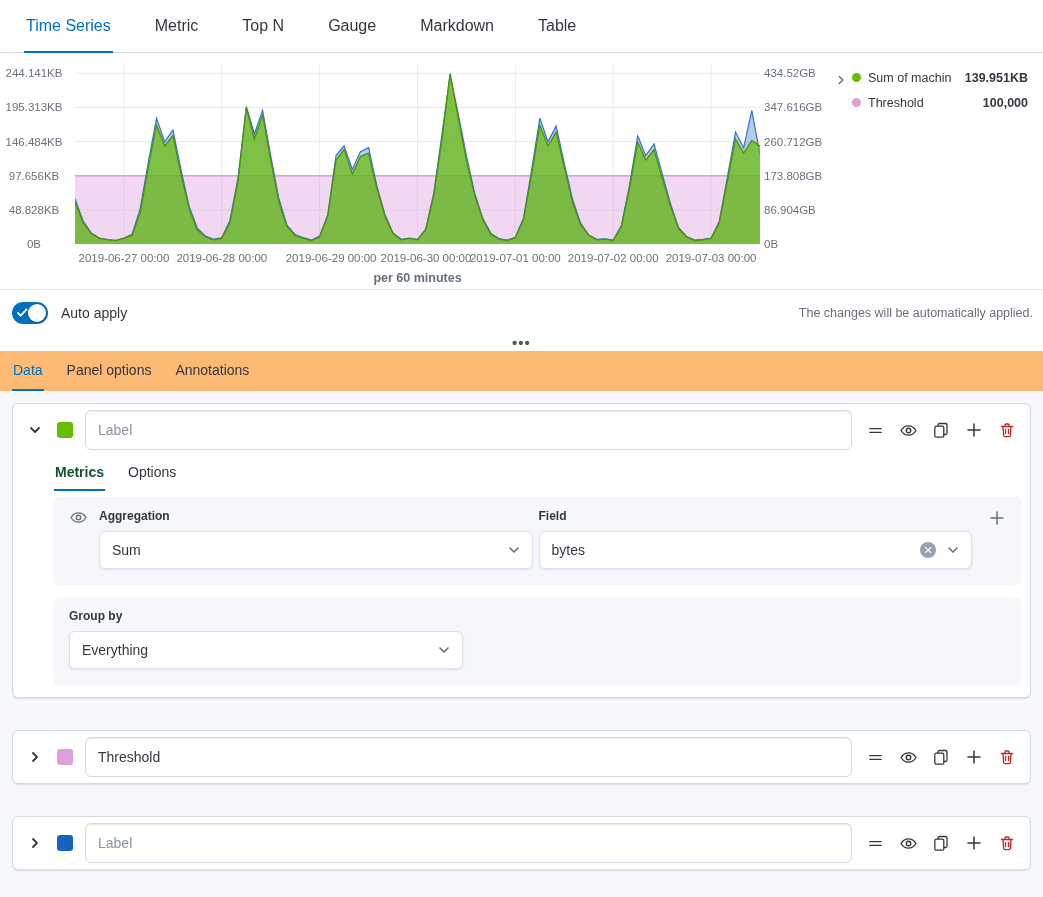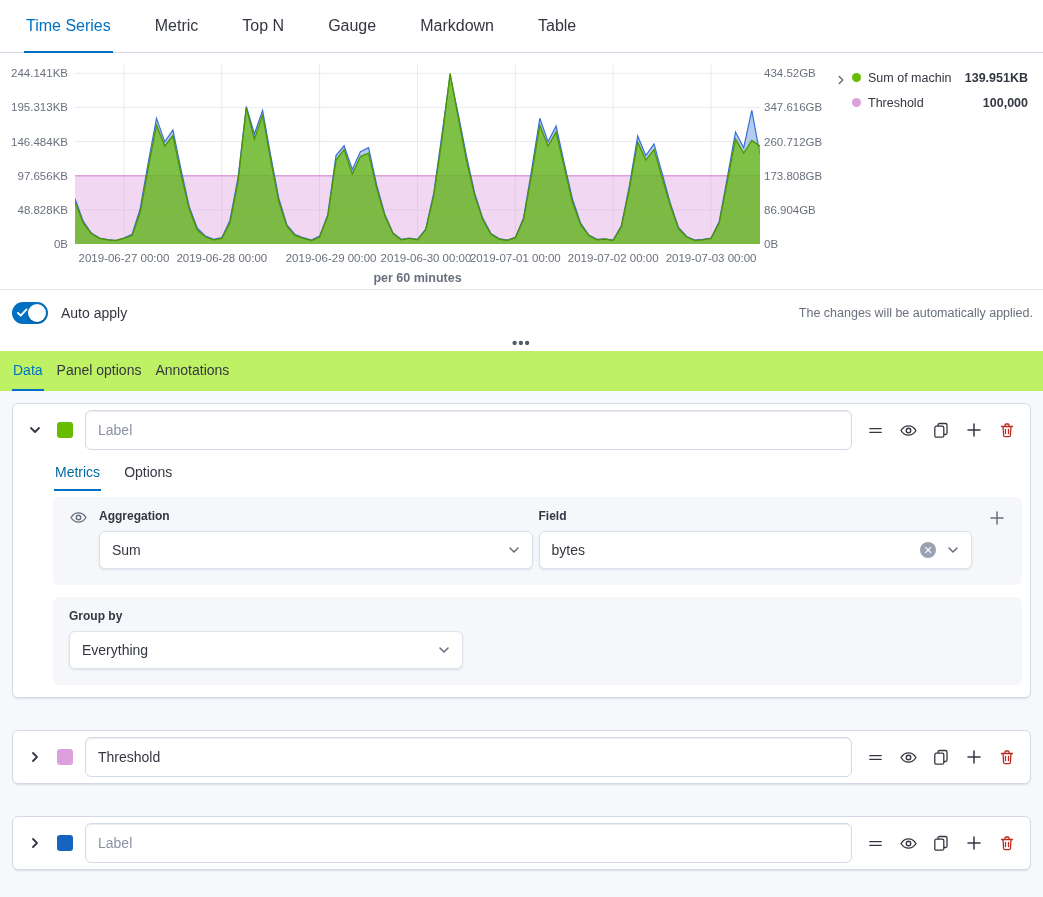--- a/index.html
+++ b/index.html
@@ -9,21 +9,21 @@
   
   .topnav { display:flex; align-items:stretch; gap:40px; padding:0 8px 0 24px;
     border-bottom:1px solid #D3DAE6; height:53px; background:#fff; }
   .topnav button { background:none; border:none; font:inherit; font-size:16px; font-weight:500;
     color:#343741; padding:15px 2px; cursor:pointer; border-bottom:2px solid transparent; margin-bottom:-1px; }
   .topnav button.active { color:#0071c2; border-bottom-color:#0071c2; }
 
   
   .chart-wrap { position:relative; height:236px; background:#fff; }
   .ytick { position:absolute; font-size:11.5px; color:#69707D; line-height:14px; }
-  .ytick.left { left:0; width:68px; text-align:right; }
+  .ytick.left { left:0; width:68px; text-align:center; }
   .ytick.right { left:764px; width:72px; text-align:left; }
   .xtick { position:absolute; top:199px; width:120px; text-align:center; font-size:11.5px; color:#69707D; }
   .per-interval { position:absolute; left:75px; top:218px; width:685px; text-align:center;
     font-size:12.5px; font-weight:600; color:#69707D; }
   #chart-svg { position:absolute; left:75px; top:12px; }
   .legend-toggle { position:absolute; left:831px; top:18px; width:20px; height:20px; background:none;
     border:none; cursor:pointer; color:#69707D; }
   .legend { position:absolute; left:852px; top:12px; width:176px; }
   .legend-row { display:flex; align-items:center; height:25px; cursor:pointer; }
   .legend-row .dot { width:9px; height:9px; border-radius:50%; margin-right:7px; flex:none; }
@@ -39,21 +39,21 @@
     box-shadow:0 1px 2px rgba(0,0,0,.25); }
   .toggle svg { position:absolute; left:5px; top:6px; }
   .autoapply label { font-size:14px; color:#343741; cursor:pointer; }
   .autoapply .hint { margin-left:auto; font-size:12.5px; color:#69707D; }
 
   
   .resize-handle { height:16px; display:flex; align-items:center; justify-content:center; cursor:row-resize; }
   .resize-handle .dots { color:#535966; font-size:15px; letter-spacing:1px; line-height:8px; font-weight:700; }
 
   
-  .edittabs { display:flex; gap:12px; padding:0 12px; height:40px; background:#bef264; }
+  .edittabs { display:flex; gap:22px; padding:0 12px; height:40px; background:#fdba74; }
   .edittabs button { background:none; border:none; font:inherit; font-size:14px; color:#343741; cursor:pointer;
     padding:10px 1px; border-bottom:2px solid transparent; }
   .edittabs button.active { color:#0071c2; border-bottom-color:#0071c2; }
 
   
   .cards { background:#f7f8fb; padding:12px 12px 40px 12px; min-height:506px; }
   .card { background:#fff; border:1px solid #D3DAE6; border-radius:6px;
     box-shadow:0 2px 2px -1px rgba(152,162,179,.3); margin-bottom:32px; }
   .card:last-child { margin-bottom:0; }
   .card-header { display:flex; align-items:center; gap:12px; padding:6px 12px; }
@@ -64,21 +64,21 @@
     padding:0 12px; font:inherit; font-size:14px; color:#343741; box-shadow:inset 0 1px 1px rgba(152,162,179,.2); }
   .label-input::placeholder { color:#8b92a5; }
   .row-icons { display:flex; align-items:center; gap:15px; margin-left:2px; padding-right:2px; }
   .icon-btn { width:18px; height:18px; background:none; border:none; cursor:pointer; padding:0;
     display:flex; align-items:center; justify-content:center; color:#343741; }
   .icon-btn.danger { color:#BD271E; }
 
   .subtabs { display:flex; gap:22px; padding:0 12px 0 41px; margin-bottom:6px; }
   .subtabs button { background:none; border:none; font:inherit; font-size:14px; color:#343741; cursor:pointer;
     padding:8px 1px 9px; border-bottom:2px solid transparent; }
-  .subtabs button.active { color:#0369a1; border-bottom-color:#0071c2; }
+  .subtabs button.active { color:#14532d; border-bottom-color:#0071c2;font-weight:bold; }
 
   .panel { background:#F5F7FA; border-radius:6px; margin:4px 8px 12px 40px; padding:12px 16px 16px; }
   .agg-grid { display:grid; grid-template-columns:24px 1fr 1fr 28px; column-gap:6px; align-items:start; }
   .panel .flabel { display:block; font-size:12px; font-weight:700; color:#343741; margin-bottom:8px; }
   .eye-muted { color:#69707D; margin-top:-1px; }
   .panel-add { justify-self:end; color:#69707D; }
   .select { display:flex; align-items:center; height:38px; background:#fff; border:1px solid #dde3ec;
     border-radius:6px; padding:0 10px 0 12px; font-size:14px; color:#343741; cursor:pointer;
     box-shadow:0 1px 2px rgba(152,162,179,.25); }
   .select .val { flex:1; white-space:nowrap; overflow:hidden; }

